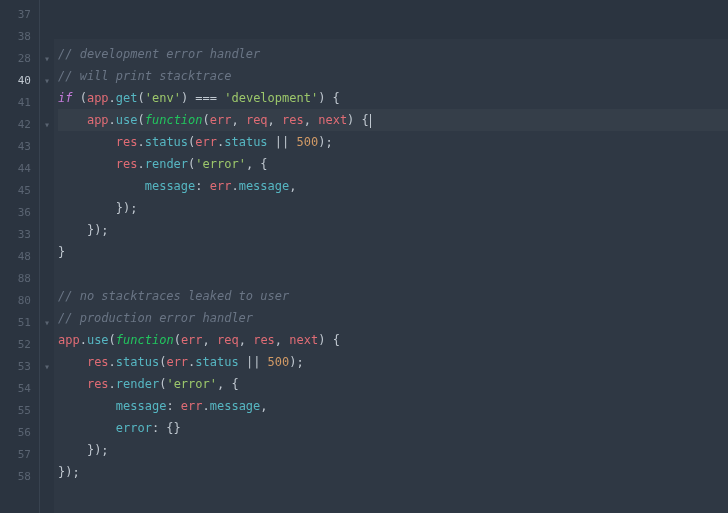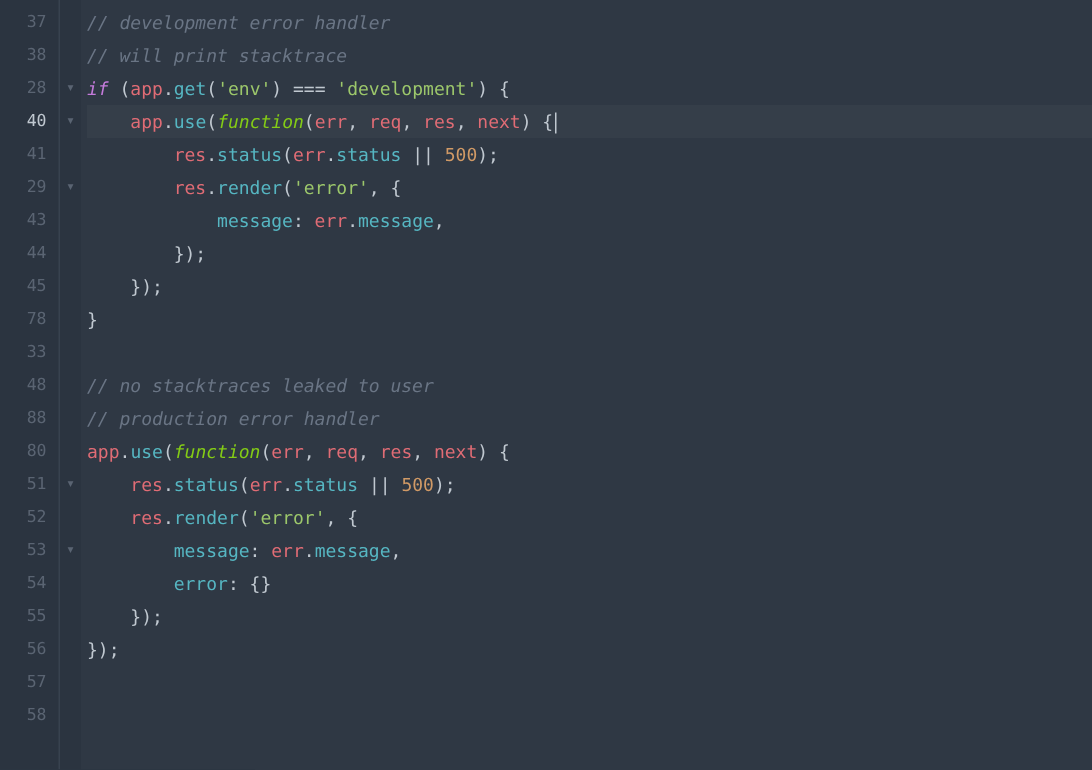--- a/index.html
+++ b/index.html
@@ -45,33 +45,34 @@
       line-height: 22px;
       color: #5a6472;
       font-size: 10px;
       text-align: center;
       cursor: pointer;
     }
     .code {
       flex: 1;
       padding: 4px 0 4px 4px;
       background: #2f3844;
+      margin-top: 39px;
     }
     .code .line {
       height: 22px;
       line-height: 22px;
       white-space: pre;
       color: #c0c8d0;
     }
     .line.active { background: rgba(255,255,255,0.03); }
     .tok-comment { color: #6a7585; font-style: italic; }
     .tok-keyword { color: #c57bdb; font-style: italic; }
     .tok-string { color: #9cc76b; }
     .tok-number { color: #d19a66; }
-    .tok-fn { color: #84cc16; font-style: italic; }
+    .tok-fn { color: #22c55e; font-style: italic; }
     .tok-var { color: #e06c75; text-decoration-color: #6a7585; }
     .tok-prop { color: #56b6c2; }
     .tok-plain { color: #c0c8d0; }
     .cursor {
       display: inline-block;
       width: 1px;
       height: 14px;
       background: #c0c8d0;
       vertical-align: middle;
       margin-left: 1px;
@@ -80,25 +81,25 @@
 </head>
 <body>
 
 <div class="editor">
   <div class="gutter" id="gutter">
       <div class="line-no">37</div>
       <div class="line-no">38</div>
       <div class="line-no">28</div>
       <div class="line-no active">40</div>
       <div class="line-no">41</div>
-      <div class="line-no">29</div>
+      <div class="line-no">42</div>
       <div class="line-no">43</div>
       <div class="line-no">44</div>
       <div class="line-no">45</div>
-      <div class="line-no">78</div>
+      <div class="line-no">36</div>
       <div class="line-no">33</div>
       <div class="line-no">48</div>
       <div class="line-no">88</div>
       <div class="line-no">80</div>
       <div class="line-no">51</div>
       <div class="line-no">52</div>
       <div class="line-no">53</div>
       <div class="line-no">54</div>
       <div class="line-no">55</div>
       <div class="line-no">56</div>

